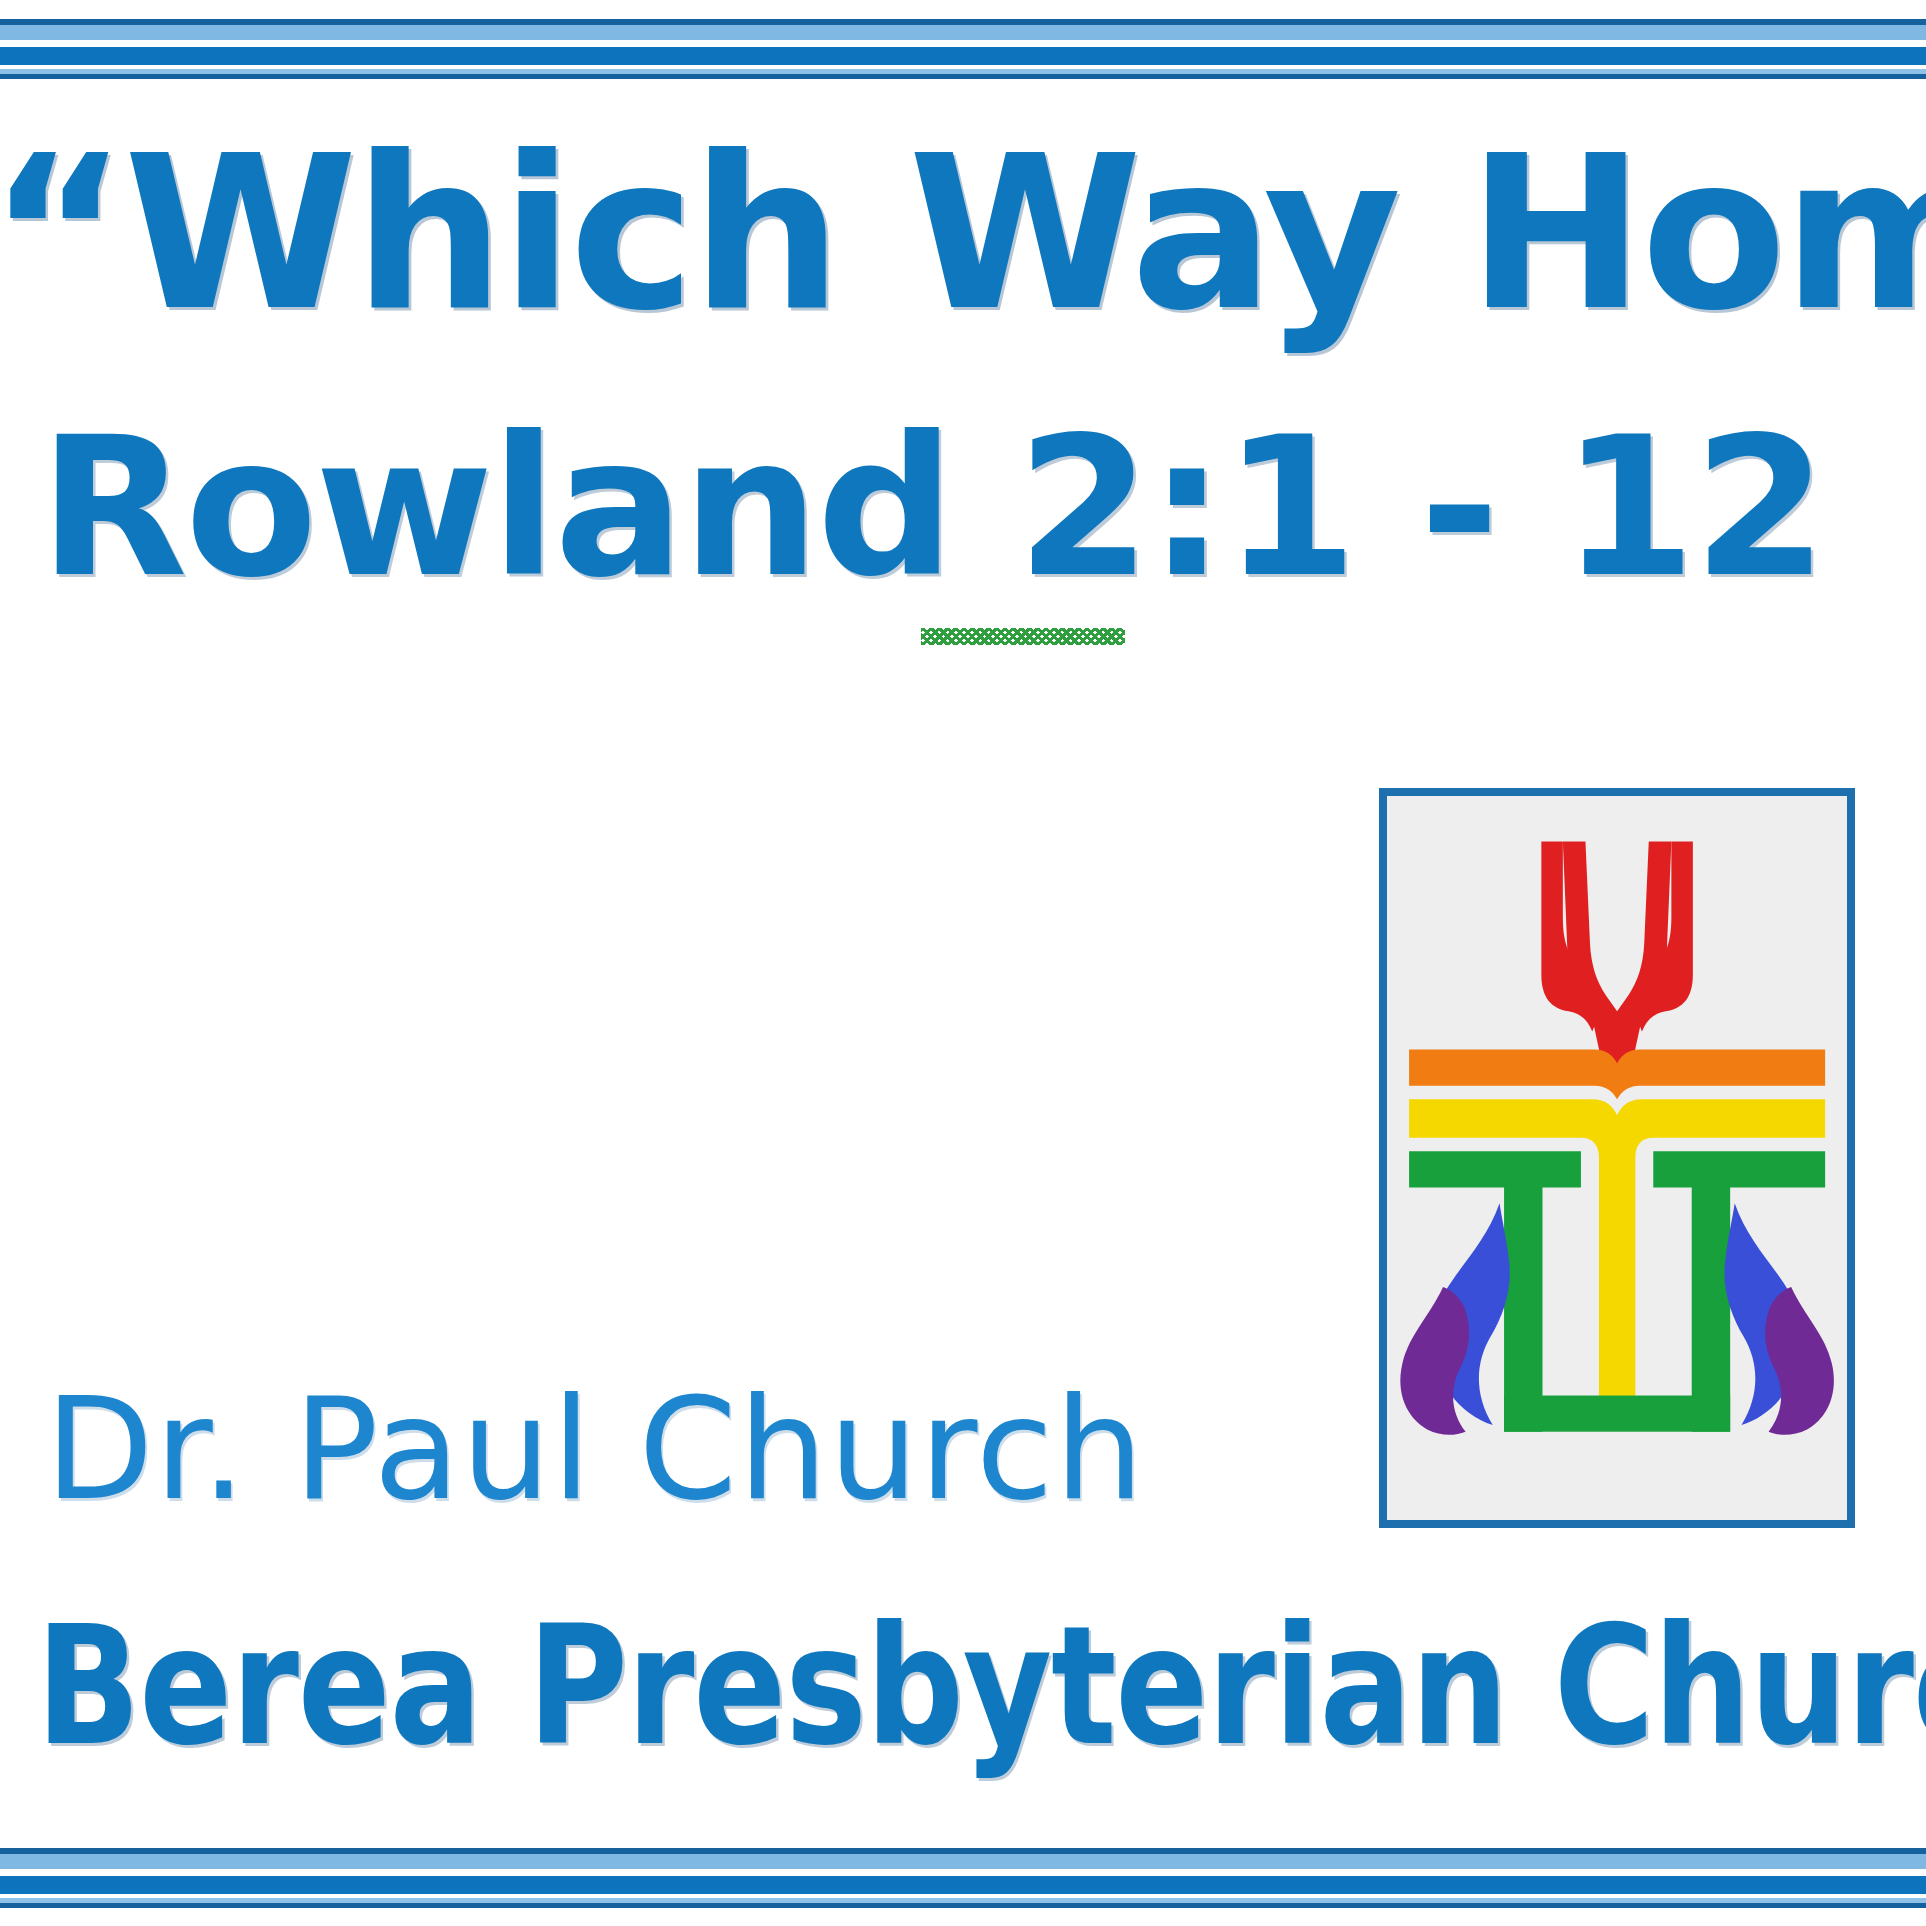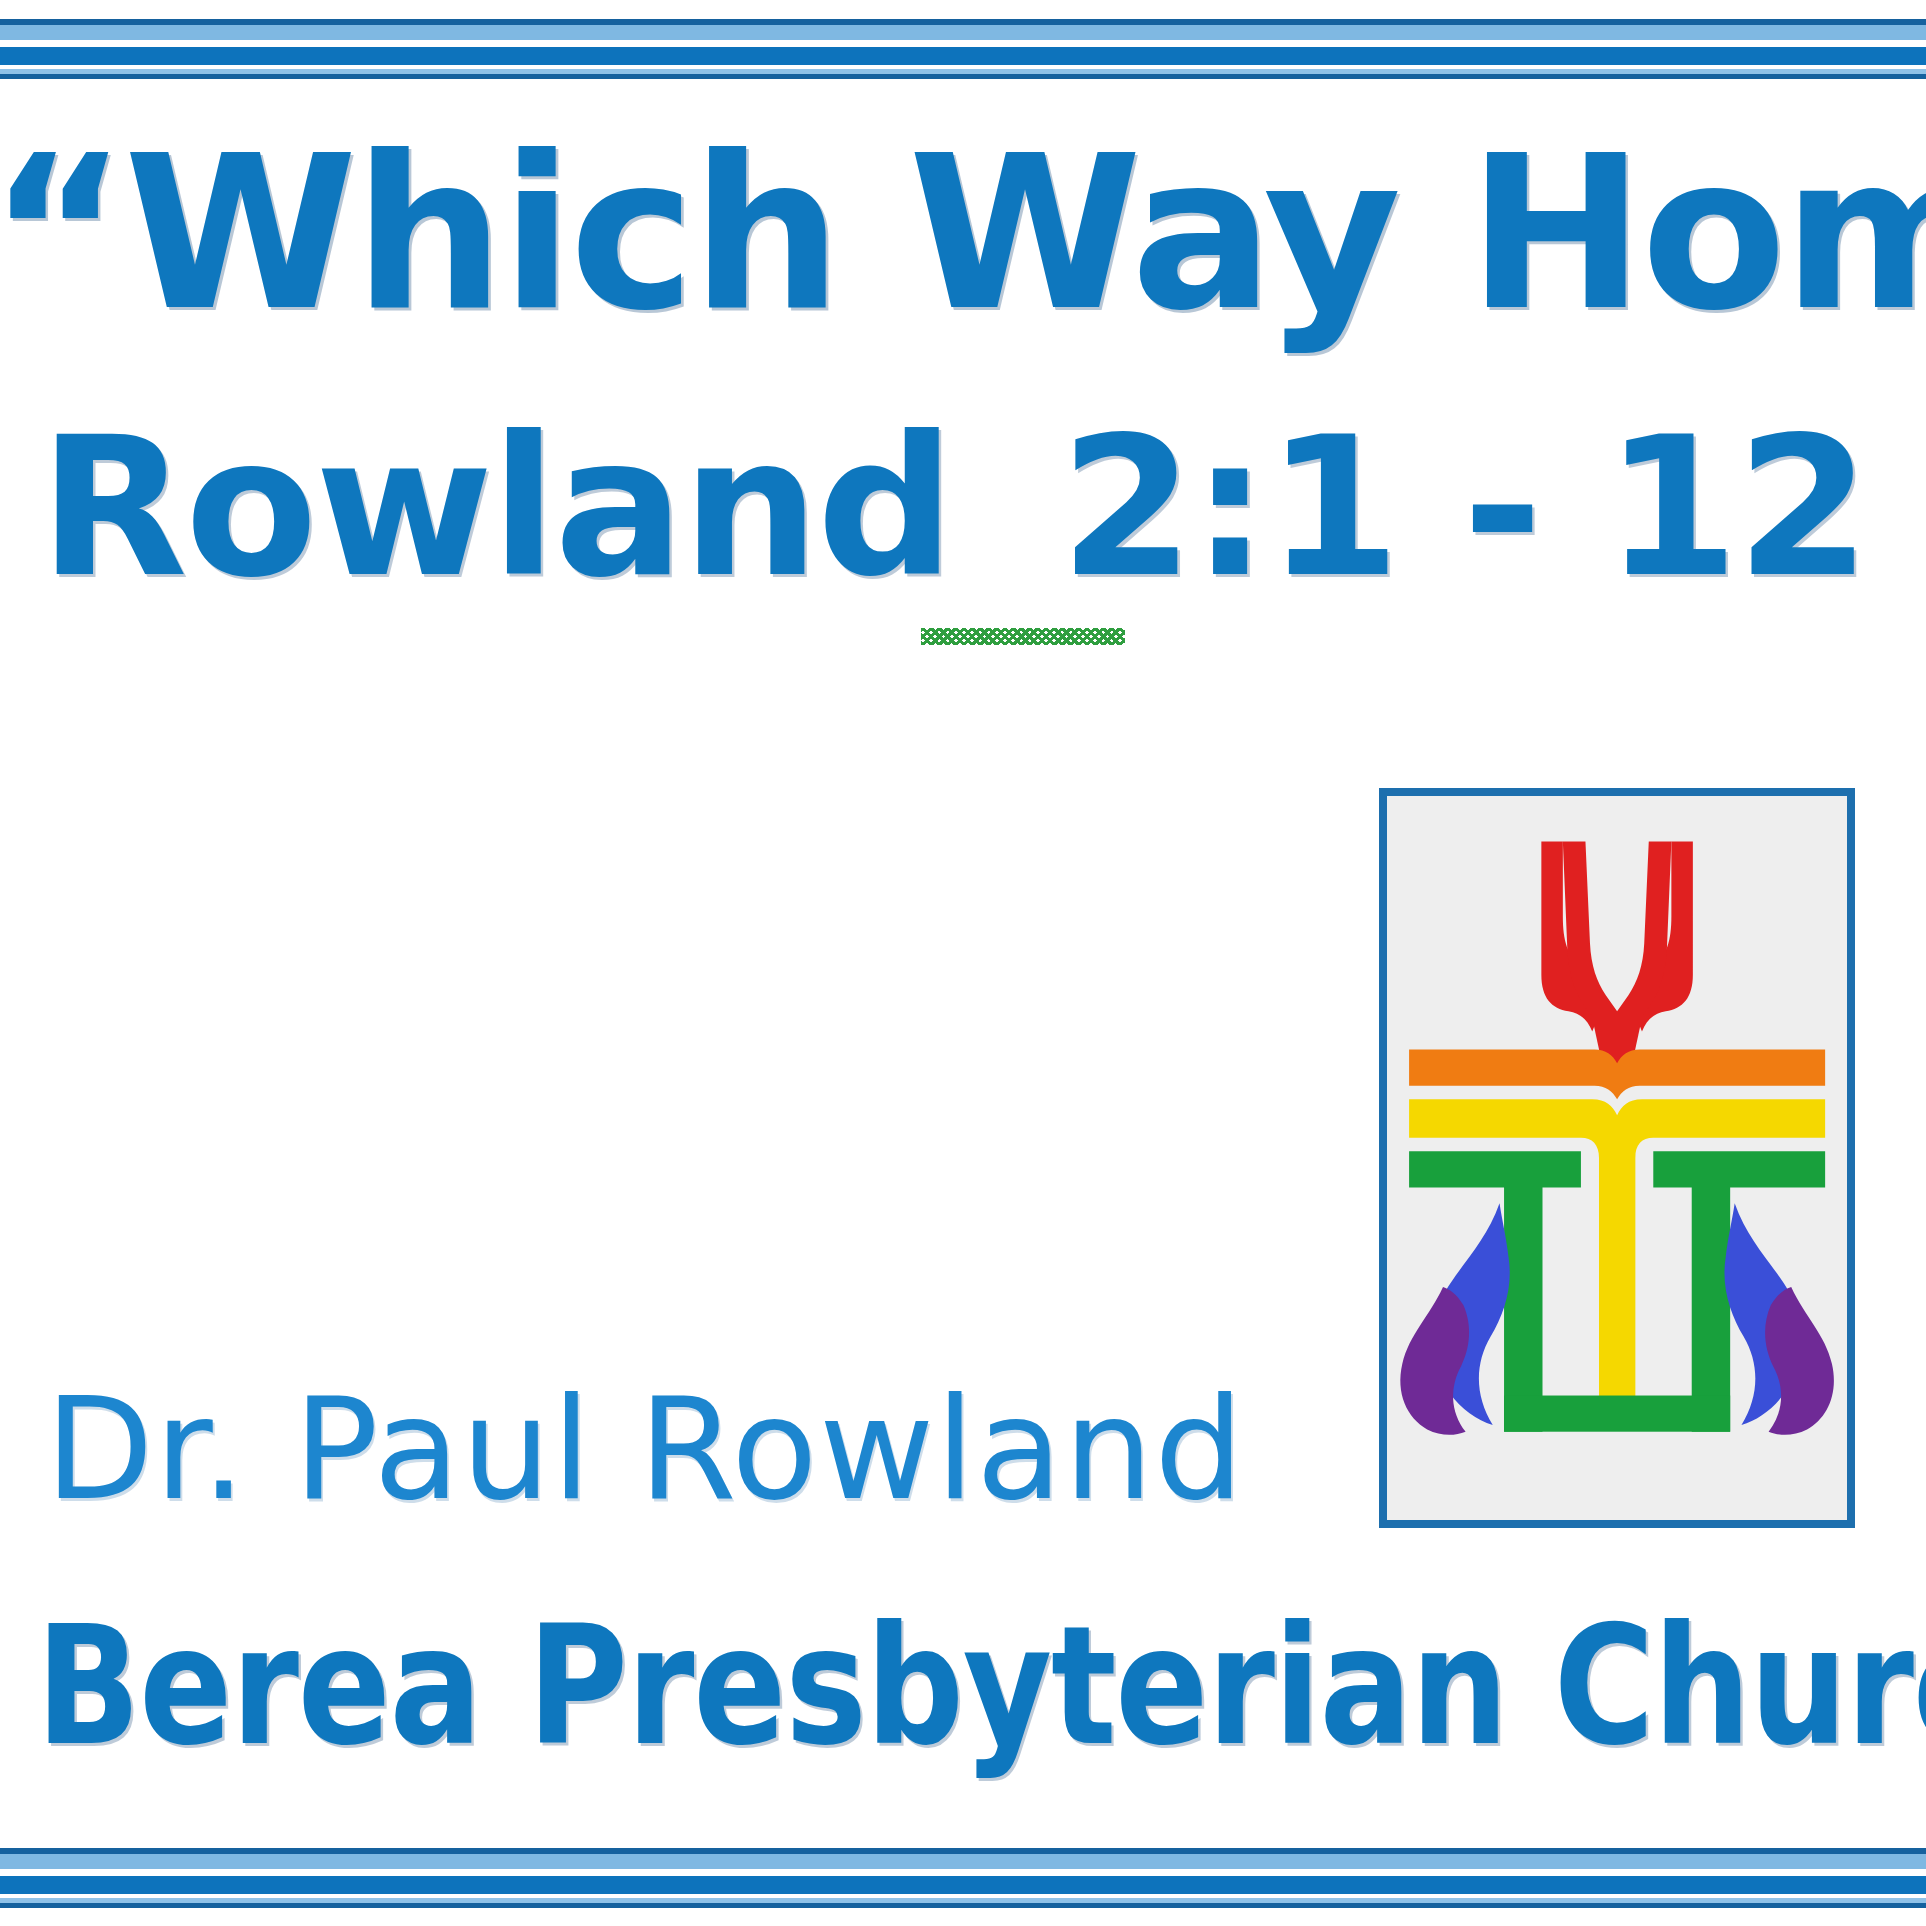--- a/index.html
+++ b/index.html
@@ -66,21 +66,20 @@
     font-weight: bold;
     font-size: 193px;
     line-height: 1.0;
     letter-spacing: -2.6px;
     white-space: nowrap;
     text-shadow: 2.6px 3.2px 0 rgba(20,70,120,0.28);
   }
   .scripture .ref {
     position: relative;
     display: inline-block;
-    margin-left: 43px;
   }
   
   .squiggle {
     position: absolute;
     left: 921px;
     top: 628px;
     width: 204px;
     height: 16.7px;
     background:
       repeating-linear-gradient(
@@ -221,21 +220,21 @@
                    C338 532 324 542 310 546 C326 520 326 492 312 468
                    C300 448 292 424 296 398 C298 380 302 364 304 350 Z" fill="#3a4fd8"></path>
           <path d="M354 424 C366 450 384 466 390 492 C396 518 386 540 368 550
                    C356 556 344 556 334 552 C348 534 348 512 338 494
                    C330 478 328 458 336 440 C342 430 348 426 354 424 Z" fill="#6f2a96"></path>
         </g>
       </svg>
     </div>
   </div>
 
-  <div class="speaker">Dr. Paul Rowland</div>
+  <div class="speaker">Dr. Paul Church</div>
 
   <div class="church">Berea Presbyterian  Church</div>
 
   <div class="rule rule-bottom">
     <div class="band band-hair-top"></div>
     <div class="band band-light"></div>
     <div class="band band-gap1"></div>
     <div class="band band-thick"></div>
     <div class="band band-gap2"></div>
     <div class="band band-light2"></div>

